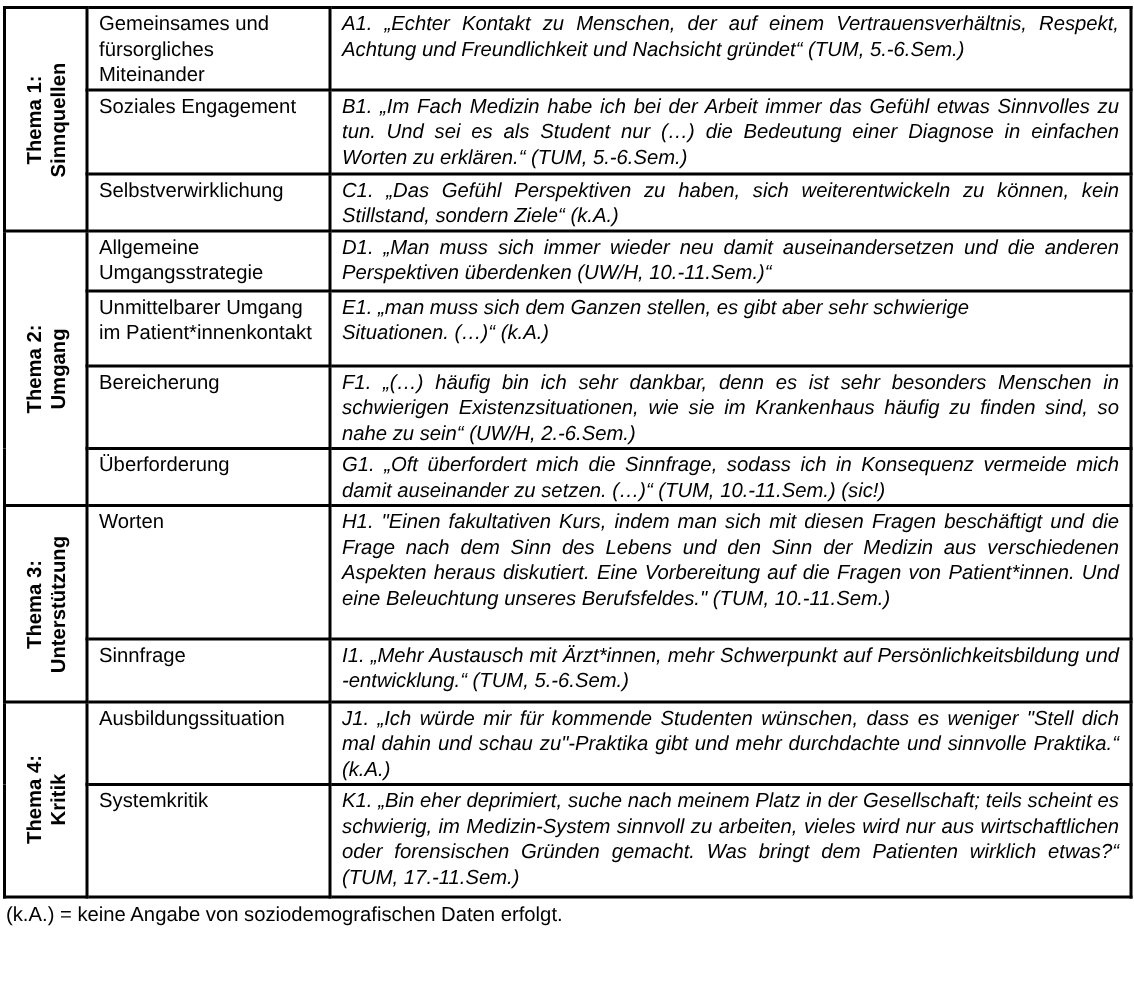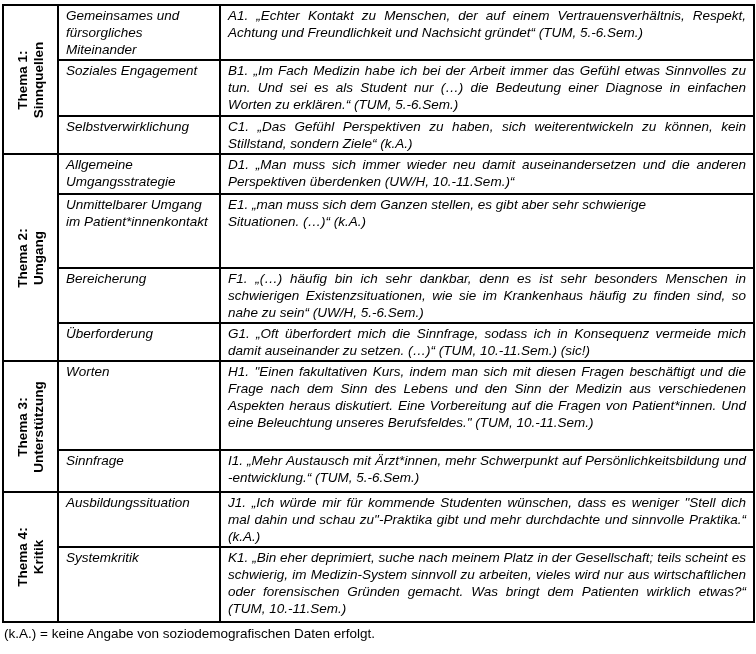--- a/index.html
+++ b/index.html
@@ -38,21 +38,20 @@
     left: 50%;
     transform: translate(-50%, -50%) rotate(-90deg);
     font-weight: bold;
     font-style: normal;
     white-space: pre;
     text-align: center;
     font-size: 13.5px;
     line-height: 16px;
   }
   td.category-cell {
-    font-style: italic;
   }
   td.quote-cell {
     font-style: italic;
     text-align: justify;
     white-space: pre-line;
   }
   .footer {
     padding: 3px 0 0 2px;
     font-size: 13.5px;
     line-height: 16px;
@@ -88,28 +87,28 @@
     </tr>
 
     <tr style="height:40px">
       <td class="theme-cell" rowspan="4">
         <div class="theme-label">Thema 2:
 Umgang</div>
       </td>
       <td class="category-cell">Allgemeine Umgangsstrategie</td>
       <td class="quote-cell">D1. „Man muss sich immer wieder neu damit auseinandersetzen und die anderen Perspektiven überdenken (UW/H, 10.-11.Sem.)“</td>
     </tr>
-    <tr style="height:74px">
+    <tr style="height:50px">
       <td class="category-cell">Unmittelbarer Umgang im Patient*innenkontakt</td>
       <td class="quote-cell">E1. „man muss sich dem Ganzen stellen, es gibt aber sehr schwierige
 Situationen. (…)“ (k.A.)</td>
     </tr>
     <tr style="height:47px">
       <td class="category-cell">Bereicherung</td>
-      <td class="quote-cell">F1. „(…) häufig bin ich sehr dankbar, denn es ist sehr besonders Menschen in schwierigen Existenzsituationen, wie sie im Krankenhaus häufig zu finden sind, so nahe zu sein“ (UW/H, 5.-6.Sem.)</td>
+      <td class="quote-cell">F1. „(…) häufig bin ich sehr dankbar, denn es ist sehr besonders Menschen in schwierigen Existenzsituationen, wie sie im Krankenhaus häufig zu finden sind, so nahe zu sein“ (UW/H, 2.-6.Sem.)</td>
     </tr>
     <tr style="height:24px">
       <td class="category-cell">Überforderung</td>
       <td class="quote-cell">G1. „Oft überfordert mich die Sinnfrage, sodass ich in Konsequenz vermeide mich damit auseinander zu setzen. (…)“ (TUM, 10.-11.Sem.) (sic!)</td>
     </tr>
 
     <tr style="height:89px">
       <td class="theme-cell" rowspan="2">
         <div class="theme-label">Thema 3:
 Unterstützung</div>
@@ -125,21 +124,21 @@
     <tr style="height:55px">
       <td class="theme-cell" rowspan="2">
         <div class="theme-label">Thema 4:
 Kritik</div>
       </td>
       <td class="category-cell">Ausbildungssituation</td>
       <td class="quote-cell">J1. „Ich würde mir für kommende Studenten wünschen, dass es weniger "Stell dich mal dahin und schau zu"-Praktika gibt und mehr durchdachte und sinnvolle Praktika.“ (k.A.)</td>
     </tr>
     <tr style="height:75px">
       <td class="category-cell">Systemkritik</td>
-      <td class="quote-cell">K1. „Bin eher deprimiert, suche nach meinem Platz in der Gesellschaft; teils scheint es schwierig, im Medizin-System sinnvoll zu arbeiten, vieles wird nur aus wirtschaftlichen oder forensischen Gründen gemacht. Was bringt dem Patienten wirklich etwas?“ (TUM, 10.-11.Sem.)</td>
+      <td class="quote-cell">K1. „Bin eher deprimiert, suche nach meinem Platz in der Gesellschaft; teils scheint es schwierig, im Medizin-System sinnvoll zu arbeiten, vieles wird nur aus wirtschaftlichen oder forensischen Gründen gemacht. Was bringt dem Patienten wirklich etwas?“ (TUM, 17.-11.Sem.)</td>
     </tr>
   </tbody>
     </table>
 
   <div class="footer">
     <div>(k.A.) = keine Angabe von soziodemografischen Daten erfolgt.</div>
   </div>
 </div>
 
 </body></html>

